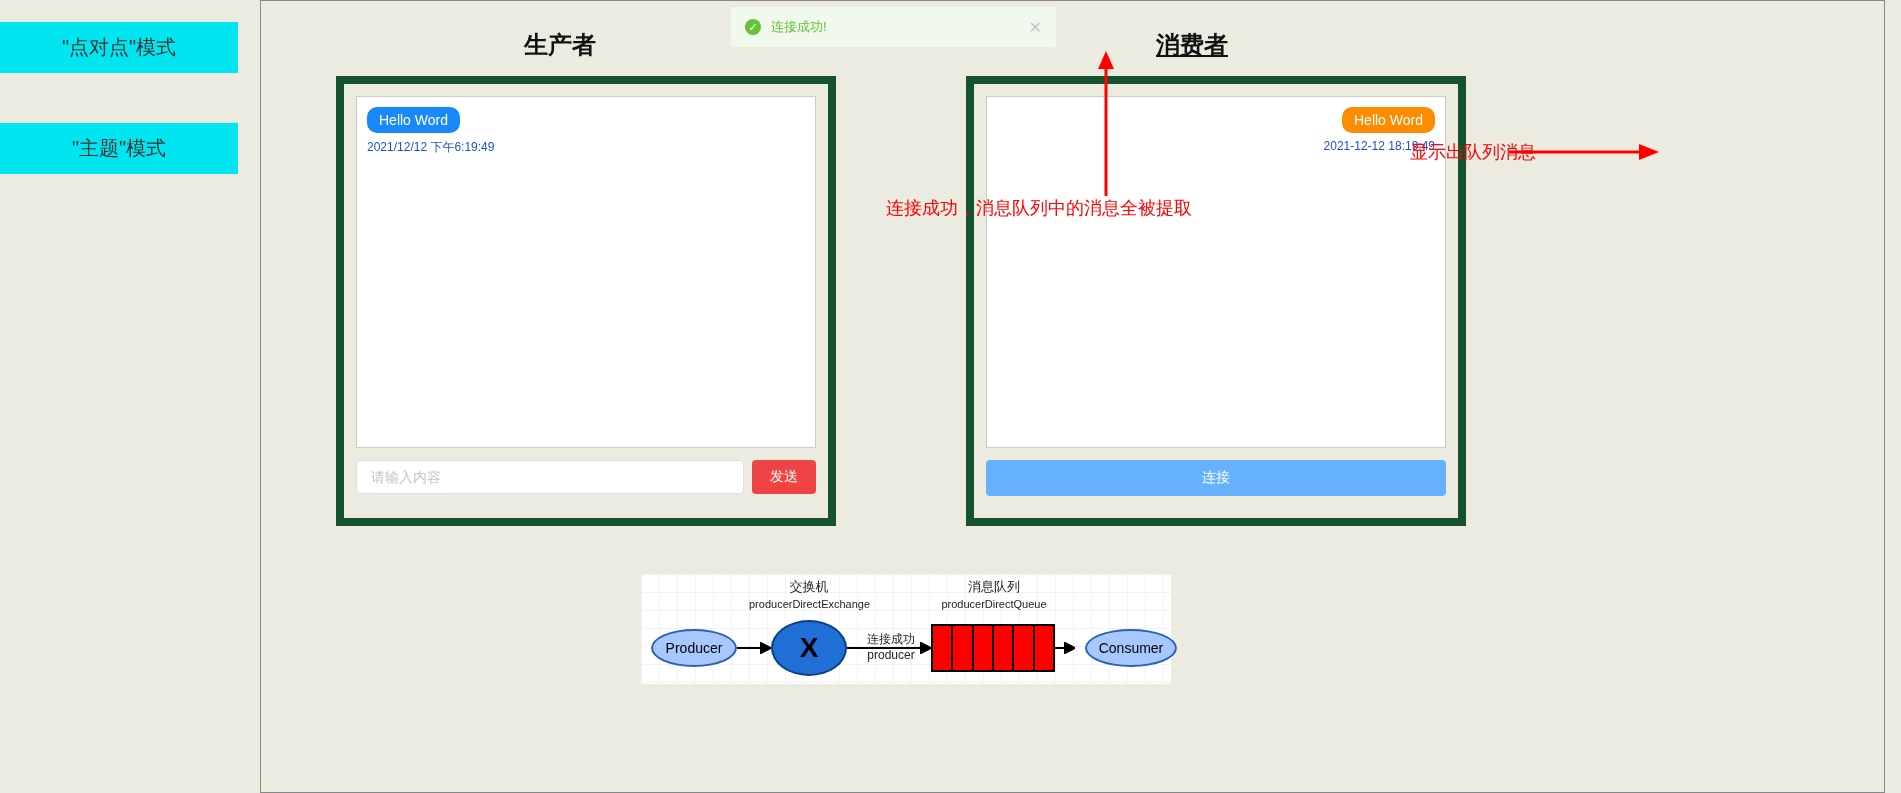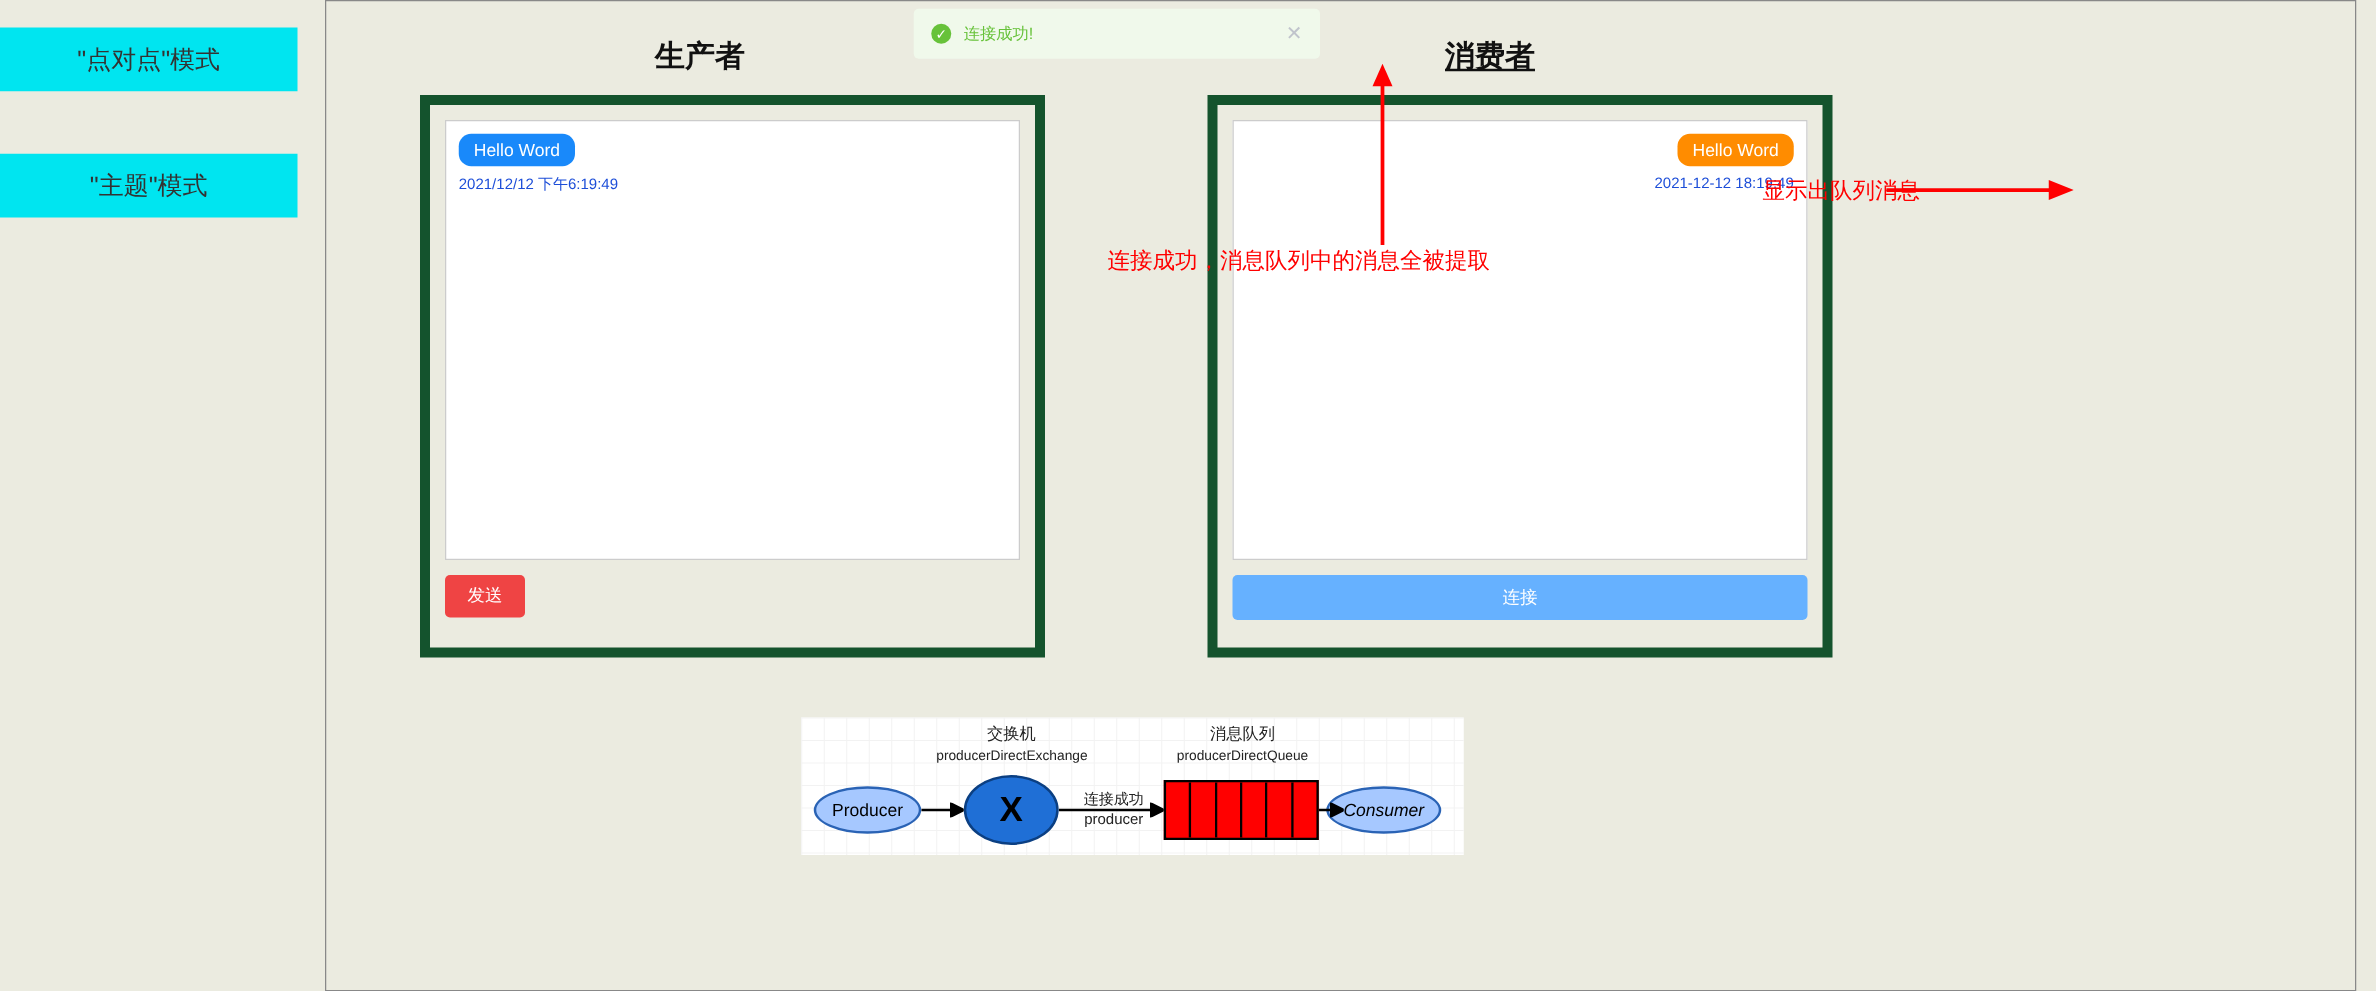--- a/index.html
+++ b/index.html
@@ -178,28 +178,27 @@
       left: 10px; top: 55px;
       width: 86px; height: 38px;
       border: 2px solid #2a63b5;
       background: #a6c8ff;
       border-radius: 50%;
       display: flex; align-items: center; justify-content: center;
       font-size: 14px;
     }
     .ocons {
       position: absolute;
-      left: 420px; top: 55px;
+      left: 444px; top: 55px;
       width: 92px; height: 38px;
       border: 2px solid #2a63b5;
       background: #a6c8ff;
       border-radius: 50%;
       display: flex; align-items: center; justify-content: center;
       font-size: 14px;
-      font-style: italic;
     }
     .exchange {
       position: absolute;
       left: 130px; top: 46px;
       width: 76px; height: 56px;
       background: #1f6fd6;
       border: 2px solid #0b3f82;
       border-radius: 50%;
       display: flex; align-items: center; justify-content: center;
       color: #000;
@@ -247,20 +246,21 @@
   </div>
 
   <div class="panel producer-panel">
     <div class="msg-area">
       <div class="msg-left">
         <span class="bubble bubble-blue">Hello Word</span>
         <div class="ts">2021/12/12 下午6:19:49</div>
       </div>
     </div>
     <div class="input-row">
+      <input class="text-input" placeholder="请输入内容" style="">
       <button class="btn-blue">发送</button>
     </div>
   </div>
 
   <div class="panel consumer-panel">
     <div class="msg-area">
       <div class="msg-right">
         <span class="bubble bubble-orange">Hello Word</span>
         <div class="ts">2021-12-12 18:19:49</div>
       </div>

